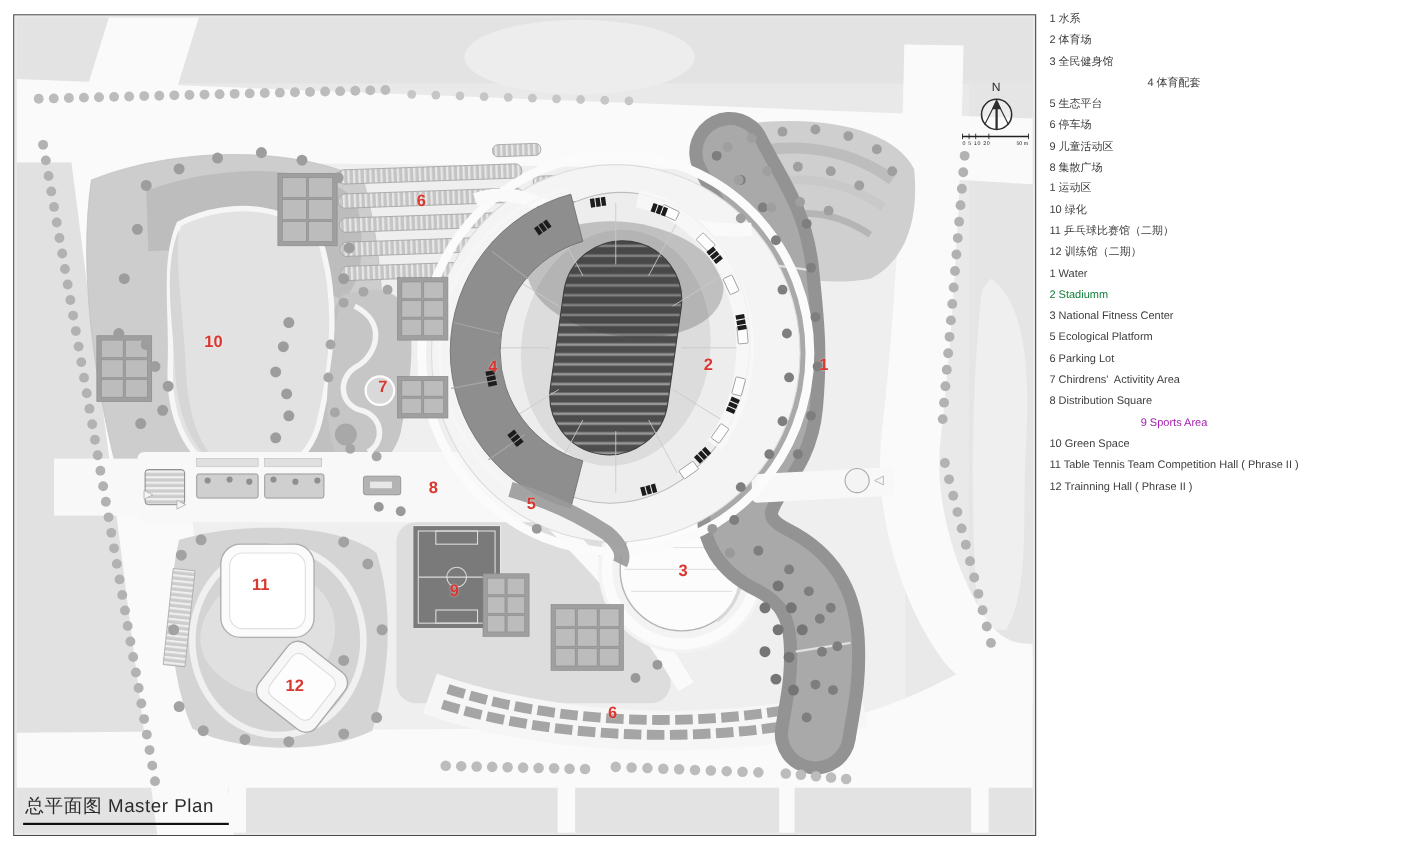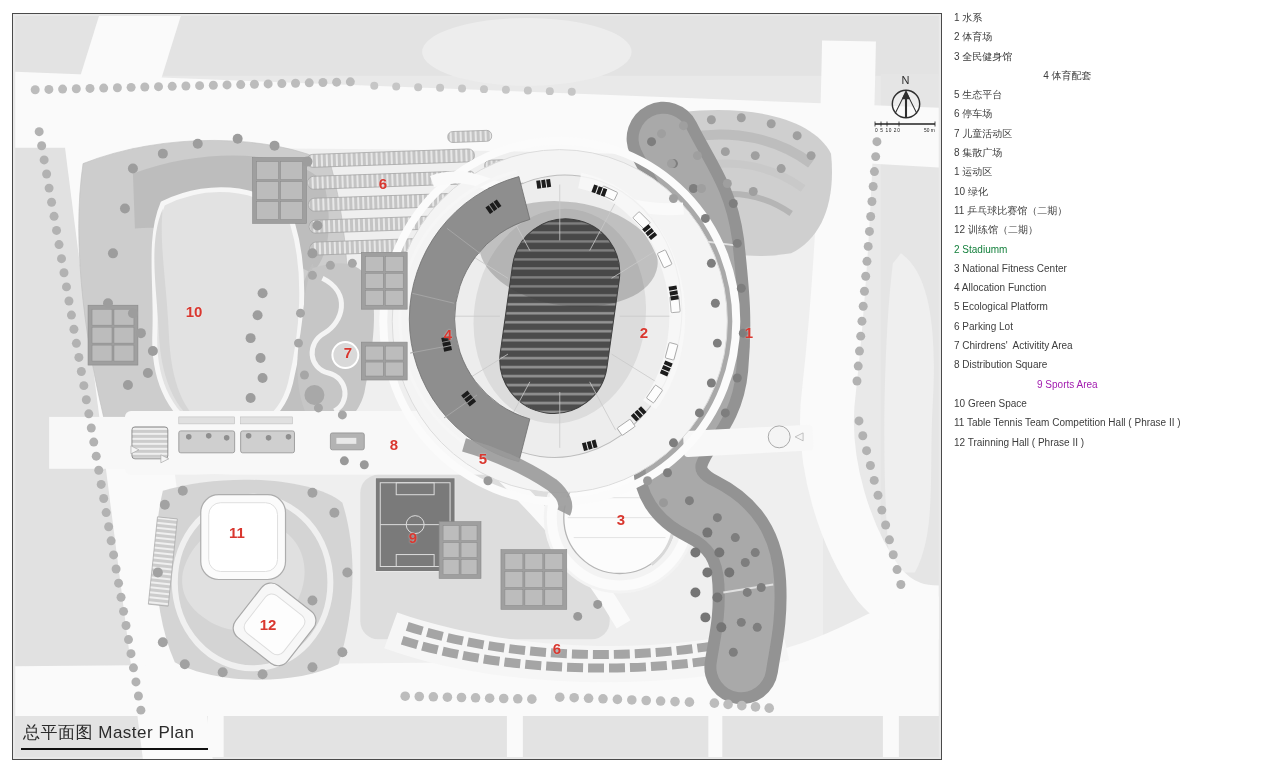--- a/index.html
+++ b/index.html
@@ -555,31 +555,31 @@
 </div>
 
 <div class="legend">
   <div id="legend-cn">
       <div class="legend-line" style="color: rgb(61, 61, 61);">1 水系</div>
       <div class="legend-line" style="color: rgb(61, 61, 61);">2 体育场</div>
       <div class="legend-line" style="color: rgb(61, 61, 61);">3 全民健身馆</div>
       <div class="legend-line" style="color: rgb(61, 61, 61); text-align: center;">4 体育配套</div>
       <div class="legend-line" style="color: rgb(61, 61, 61);">5 生态平台</div>
       <div class="legend-line" style="color: rgb(61, 61, 61);">6 停车场</div>
-      <div class="legend-line" style="color: rgb(61, 61, 61);">7 儿童活动区</div>
+      <div class="legend-line" style="color: rgb(61, 61, 61);">9 儿童活动区</div>
       <div class="legend-line" style="color: rgb(61, 61, 61);">8 集散广场</div>
       <div class="legend-line" style="color: rgb(61, 61, 61);">1 运动区</div>
       <div class="legend-line" style="color: rgb(61, 61, 61);">10 绿化</div>
       <div class="legend-line" style="color: rgb(61, 61, 61);">11 乒乓球比赛馆（二期）</div>
       <div class="legend-line" style="color: rgb(61, 61, 61);">12 训练馆（二期）</div>
     </div>
   <div id="legend-en">
+      <div class="legend-line" style="color: rgb(61, 61, 61);">1 Water</div>
       <div class="legend-line" style="color: #15803d;">2 Stadiumm</div>
       <div class="legend-line" style="color: rgb(61, 61, 61);">3 National Fitness Center</div>
-      <div class="legend-line" style="color: rgb(61, 61, 61);">4 Allocation Function</div>
       <div class="legend-line" style="color: rgb(61, 61, 61);">5 Ecological Platform</div>
       <div class="legend-line" style="color: rgb(61, 61, 61);">6 Parking Lot</div>
       <div class="legend-line" style="color: rgb(61, 61, 61);">7 Chirdrens'  Activitity Area</div>
       <div class="legend-line" style="color: rgb(61, 61, 61);">8 Distribution Square</div>
       <div class="legend-line" style="color: #a21caf; text-align: center;">9 Sports Area</div>
       <div class="legend-line" style="color: rgb(61, 61, 61);">10 Green Space</div>
       <div class="legend-line" style="color: rgb(61, 61, 61);">11 Table Tennis Team Competition Hall ( Phrase II )</div>
       <div class="legend-line" style="color: rgb(61, 61, 61);">12 Trainning Hall ( Phrase II )</div>
     </div>
 </div>

